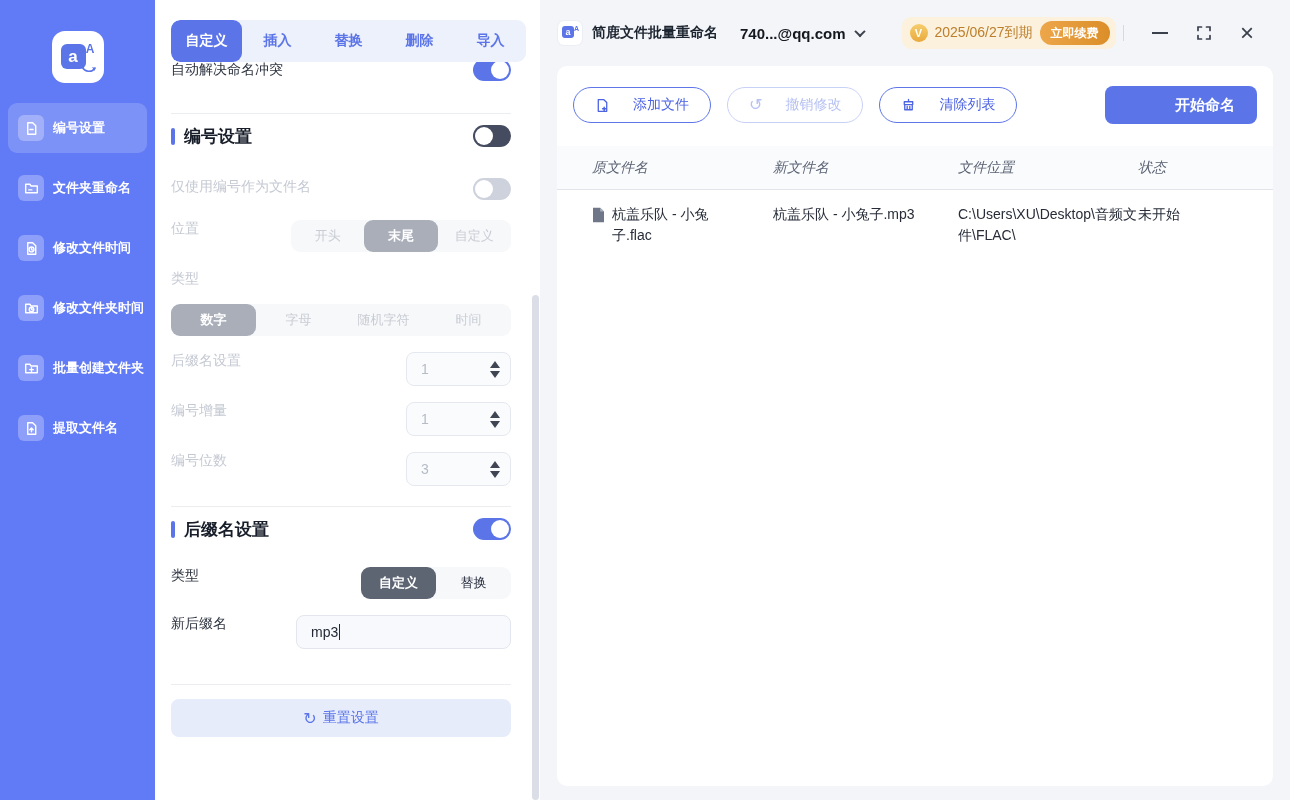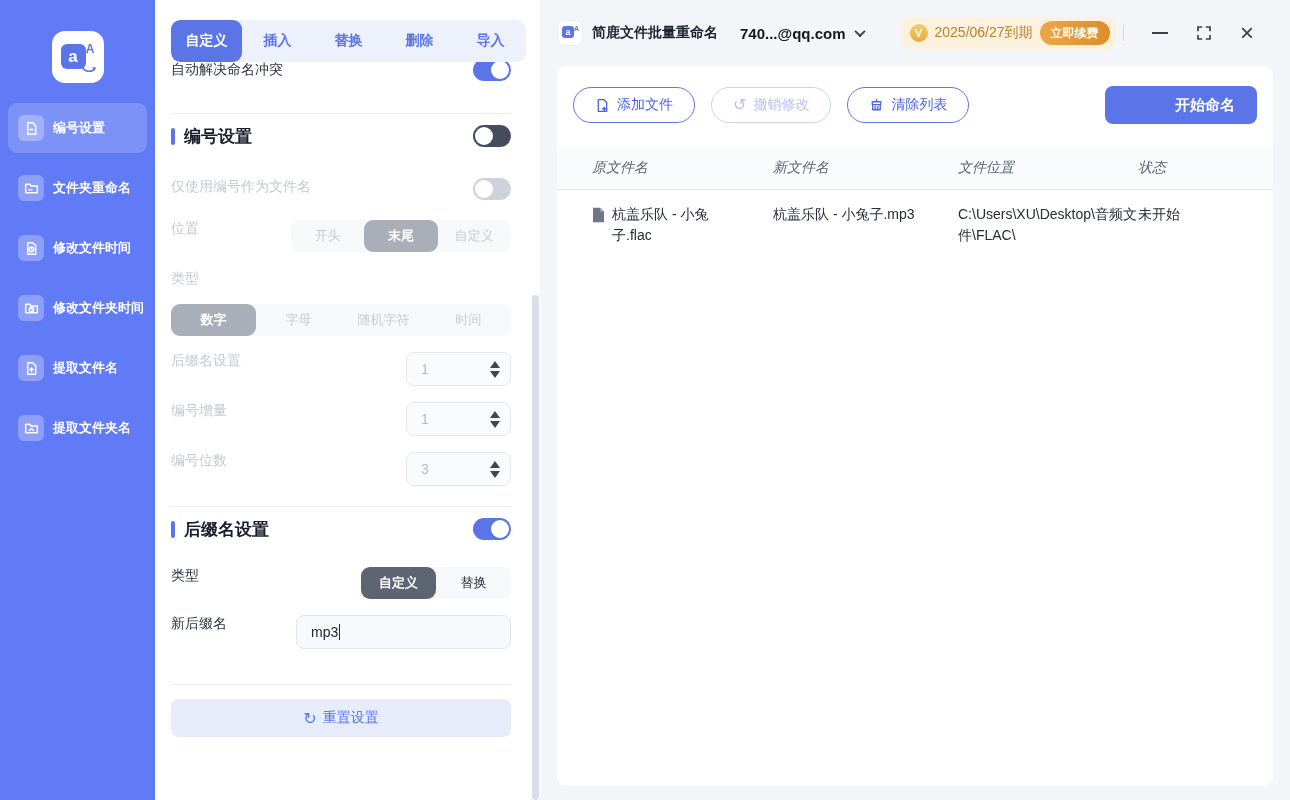--- a/index.html
+++ b/index.html
@@ -76,21 +76,21 @@
   .v-medal { width:18px; height:18px; border-radius:50%; background:linear-gradient(#f6cd6d,#e9a93d); color:#fff; font-size:11px; font-weight:bold; display:flex; align-items:center; justify-content:center; }
   .expiry { color:#bd7e2b; font-size:14px; }
   .renew { background:linear-gradient(90deg,#eda64a,#db8e28); color:#fff; font-size:12px; font-weight:bold; border-radius:13px; height:24px; padding:0 11px; display:flex; align-items:center; cursor:pointer; }
   .win-ctrls { margin-left:auto; display:flex; align-items:center; gap:28px; }
   .vbar { width:1px; height:16px; background:#d7d9e0; }
   .min-btn { width:16px; border-top:2px solid #3a404c; cursor:pointer; }
   .max-btn, .close-btn { cursor:pointer; display:flex; align-items:center; }
   .close-x { font-size:24px; color:#3a404c; line-height:1; }
   .card { margin:0 17px 14px; background:#fff; border-radius:10px; flex:1; overflow:hidden; }
   .toolbar { display:flex; align-items:center; padding:20px 16px 0; gap:16px; }
-  .obtn { height:36px; border:1px solid #5e76e8; border-radius:18px; display:flex; align-items:center; justify-content:center; gap:7px; padding:0 21px; color:#4c63e4; font-size:14px; cursor:pointer; background:#fff; }
+  .obtn { height:36px; border:1px solid #5e76e8; border-radius:18px; display:flex; align-items:center; justify-content:center; gap:23px; padding:0 21px; color:#4c63e4; font-size:14px; cursor:pointer; background:#fff; }
   .obtn.disabled { border-color:#c8d1f6; color:#b7c2f3; cursor:default; }
   .start-btn { margin-left:auto; width:152px; height:38px; background:#5b74e8; border-radius:8px; color:#fff; font-size:15px; font-weight:bold; display:flex; align-items:center; justify-content:center; cursor:pointer;padding-left:48px; }
   .table { margin-top:22px; }
   .thead { display:flex; height:44px; align-items:center; background:#fafbfd; border-bottom:1px solid #e2e4ea; color:#5a6273; font-size:14px; font-weight:500;font-style:italic; }
   .trow { display:flex; padding:14px 0 18px; align-items:flex-start; font-size:14px; color:#272c38; line-height:1.5; }
   .col1 { flex:0 0 186px; padding-left:35px; }
   .col2 { flex:0 0 185px;margin-left:30px; }
   .col3 { flex:0 0 180px; }
   .col4 { flex:1; }
   .cell-orig { display:flex; gap:7px; }
@@ -149,34 +149,34 @@
             <path d="M1.8 3.5h4.4l1.4 1.8h6.6v7.2H1.8z"></path>
             <circle cx="8" cy="9" r="2.4"></circle>
             <path d="M8 7.9v1.1l.9 .5"></path>
           </svg>
         </span>
       <span class="nav-label">修改文件夹时间</span>
     </div>
     <div class="nav-item">
       <span class="nav-icon">
           <svg class="lineicon" width="15" height="15" viewBox="0 0 16 16">
+            <path d="M1.8 3.5h4.4l1.4 1.8h6.6v7.2H1.8z"></path>
+            <path d="M8 7.2v4M6 9.2h4"></path>
+          </svg>
+        </span>
+      <span class="nav-label">批量创建文件夹</span>
+    </div>
+    <div class="nav-item">
+      <span class="nav-icon">
+          <svg class="lineicon" width="15" height="15" viewBox="0 0 16 16">
             <path d="M4 1.8h5.2L12.5 5v9.2H4z"></path>
             <path d="M8 11.5V7.5M6.2 9.3L8 7.5l1.8 1.8"></path>
           </svg>
         </span>
       <span class="nav-label">提取文件名</span>
-    </div>
-    <div class="nav-item">
-      <span class="nav-icon">
-          <svg class="lineicon" width="15" height="15" viewBox="0 0 16 16">
-            <path d="M1.8 3.5h4.4l1.4 1.8h6.6v7.2H1.8z"></path>
-            <path d="M5.8 10.2L8 8l2.2 2.2"></path>
-          </svg>
-        </span>
-      <span class="nav-label">提取文件夹名</span>
     </div>
   </div>
 </div>
 
 <div class="settings">
   <div class="tabbar">
     <div class="tab active">自定义</div>
     <div class="tab">插入</div>
     <div class="tab">替换</div>
     <div class="tab">删除</div>

